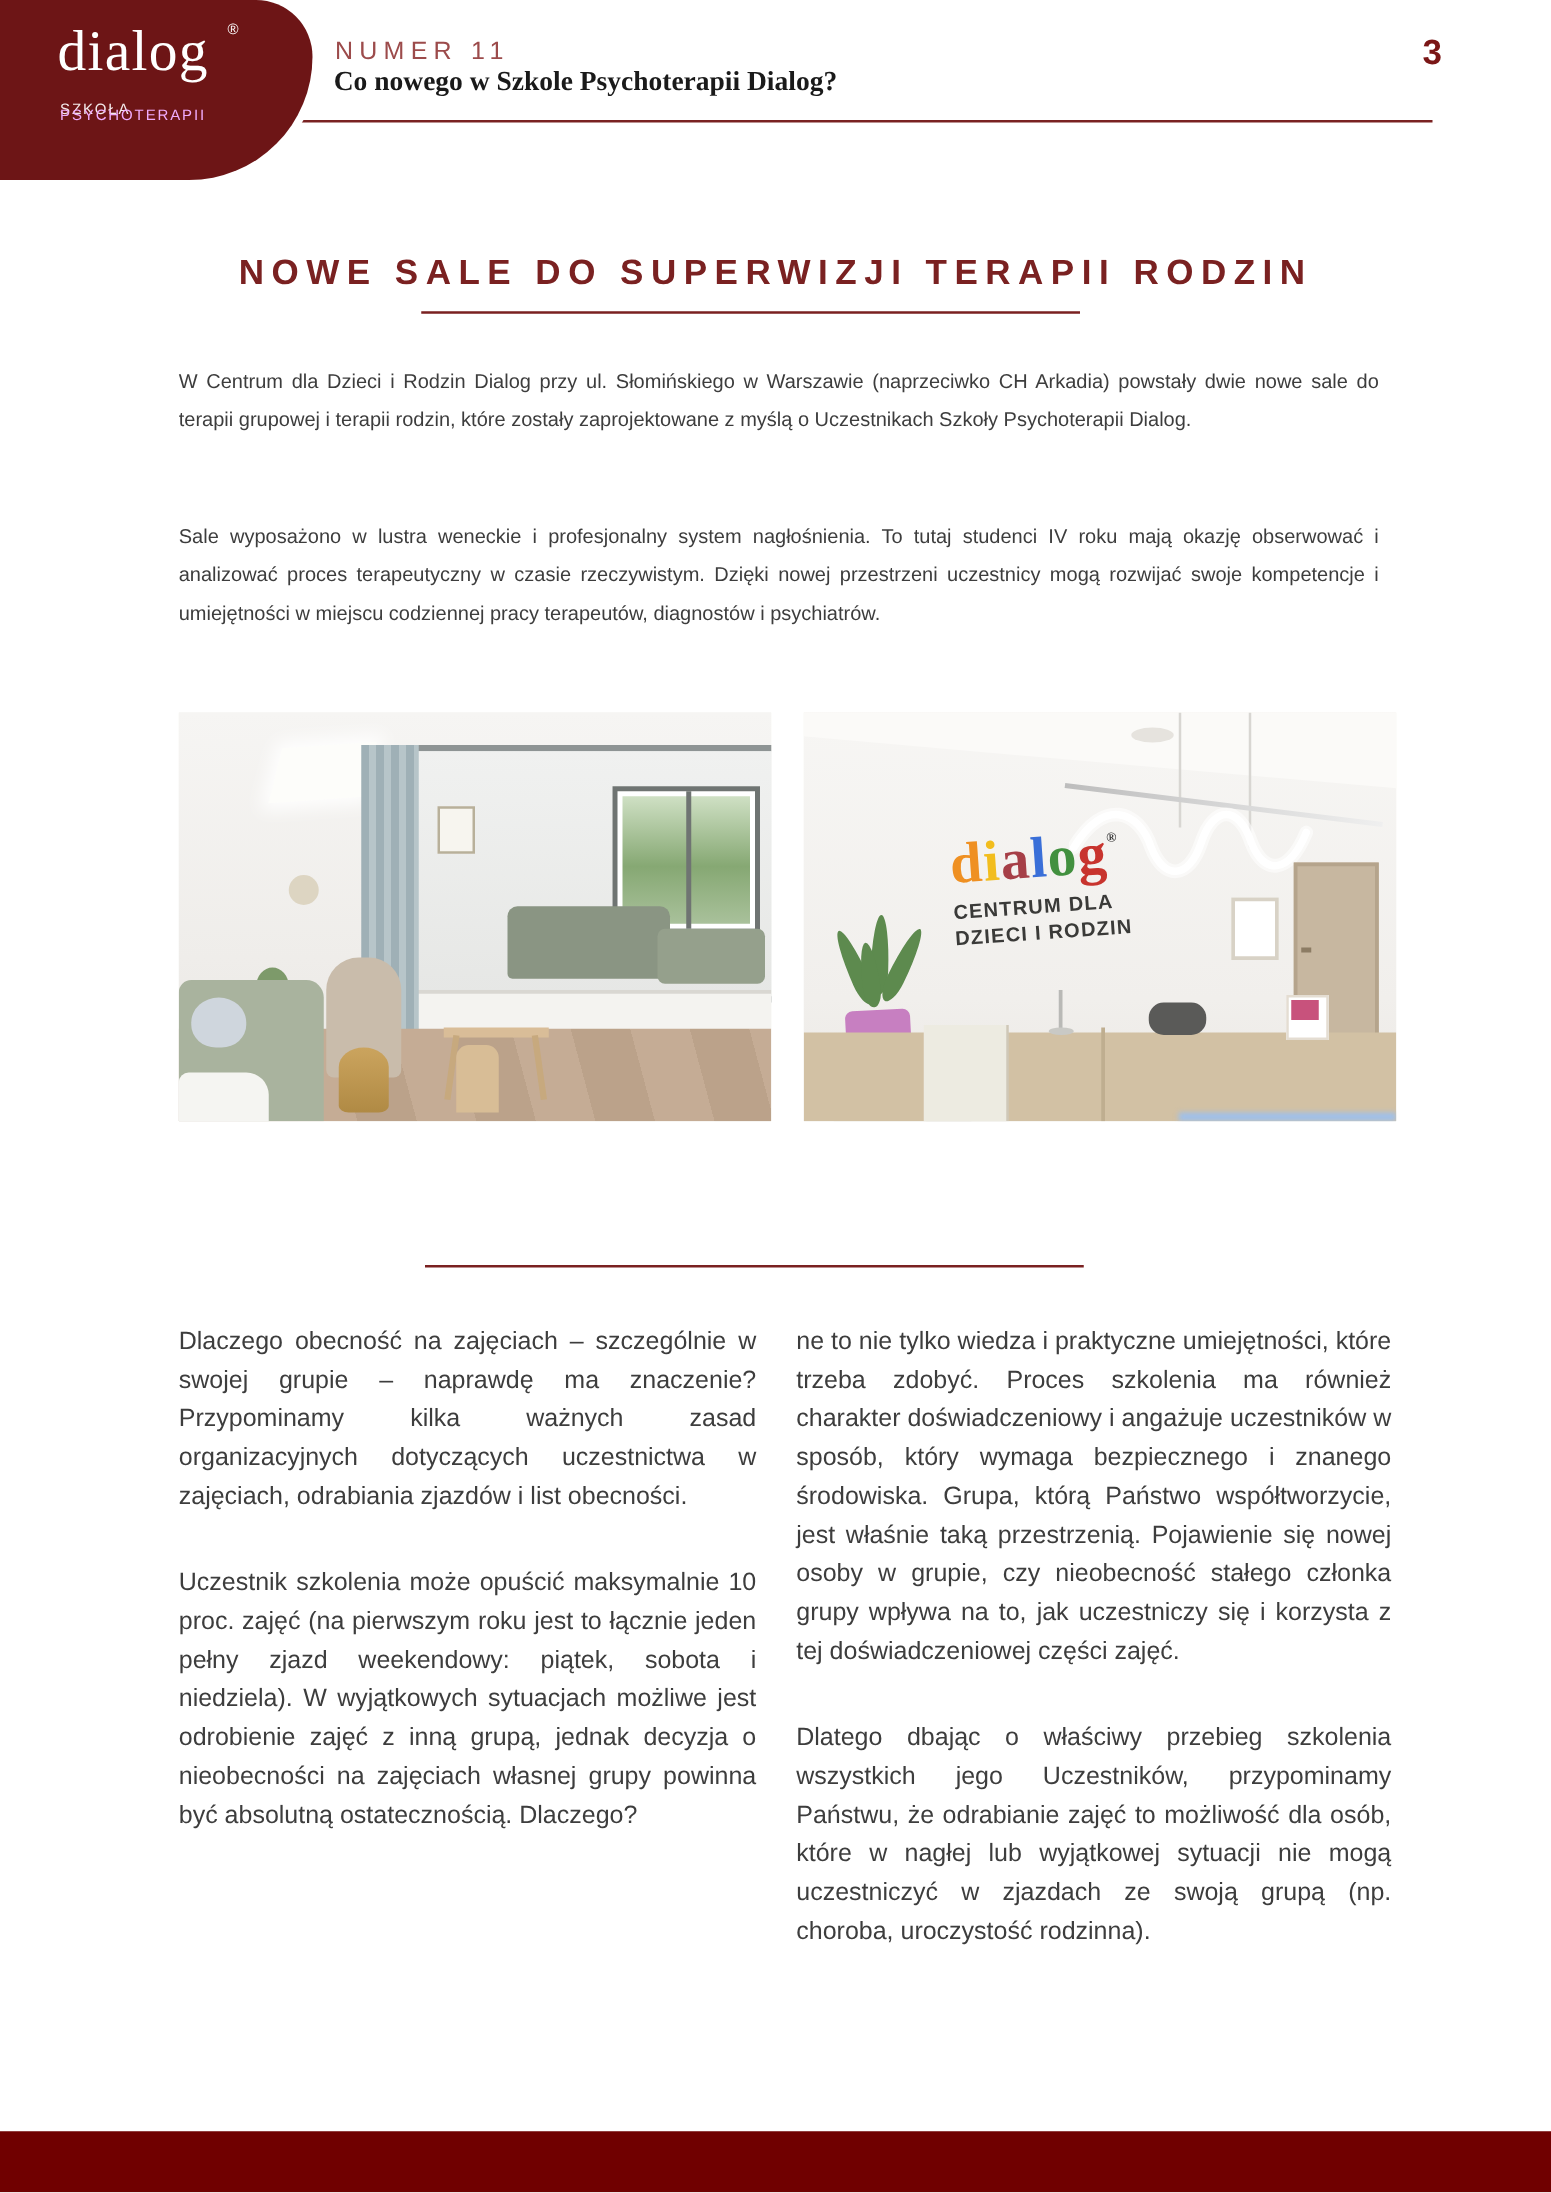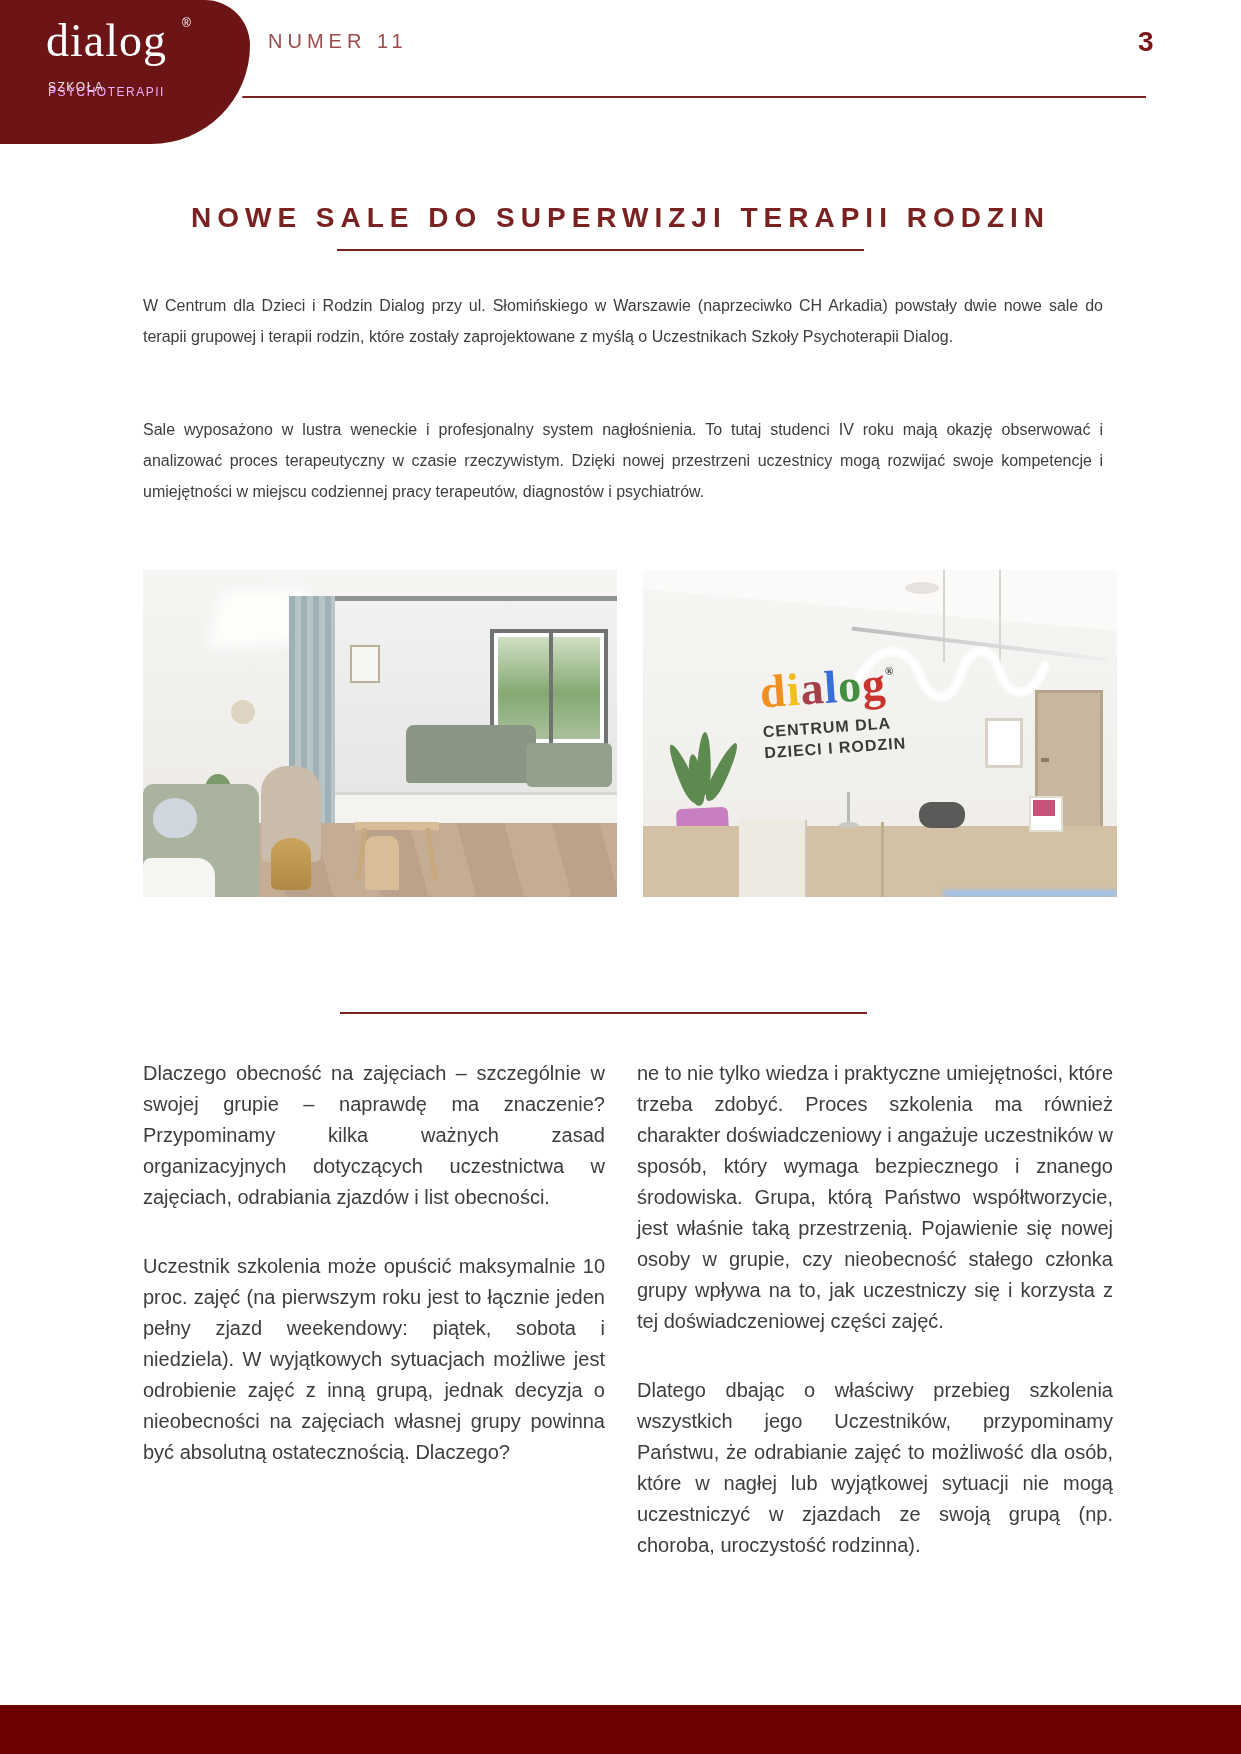--- a/index.html
+++ b/index.html
@@ -114,20 +114,21 @@
 <div class="page">
 
   <div class="header-rule"></div>
   <div class="logo-blob">
     <span class="logo-word">dialog</span>
     <span class="logo-reg">®</span>
     <span class="logo-sub1">SZKOŁA</span>
     <span class="logo-sub2">PSYCHOTERAPII</span>
   </div>
   <div class="issue-label">NUMER 11</div>
+  <div class="header-title">Co nowego w Szkole Psychoterapii Dialog?</div>
   <div class="page-number">3</div>
 
   <div class="sec-heading h1">NOWE SALE DO SUPERWIZJI TERAPII RODZIN</div>
   <div class="sec-rule rule1"></div>
   <div class="para p1">W Centrum dla Dzieci i Rodzin Dialog przy ul. Słomińskiego w Warszawie (naprzeciwko CH Arkadia) powstały dwie nowe sale do terapii grupowej i terapii rodzin, które zostały zaprojektowane z myślą o Uczestnikach Szkoły Psychoterapii Dialog.</div>
   <div class="para p2">Sale wyposażono w lustra weneckie i profesjonalny system nagłośnienia. To tutaj studenci IV roku mają okazję obserwować i analizować proces terapeutyczny w czasie rzeczywistym.  Dzięki nowej przestrzeni uczestnicy mogą rozwijać swoje kompetencje i umiejętności w miejscu codziennej pracy terapeutów, diagnostów i psychiatrów.</div>
 
   <div class="photo photo1">
     <div class="ph p1-wall"></div>
     <div class="ph p1-skylight"></div>

